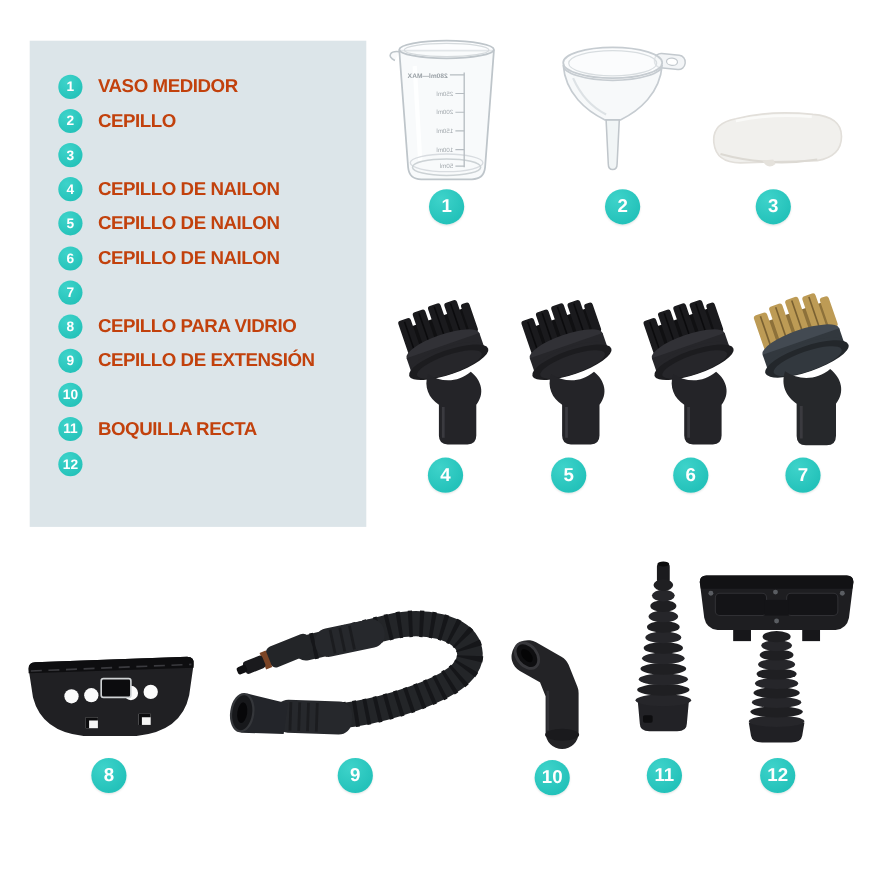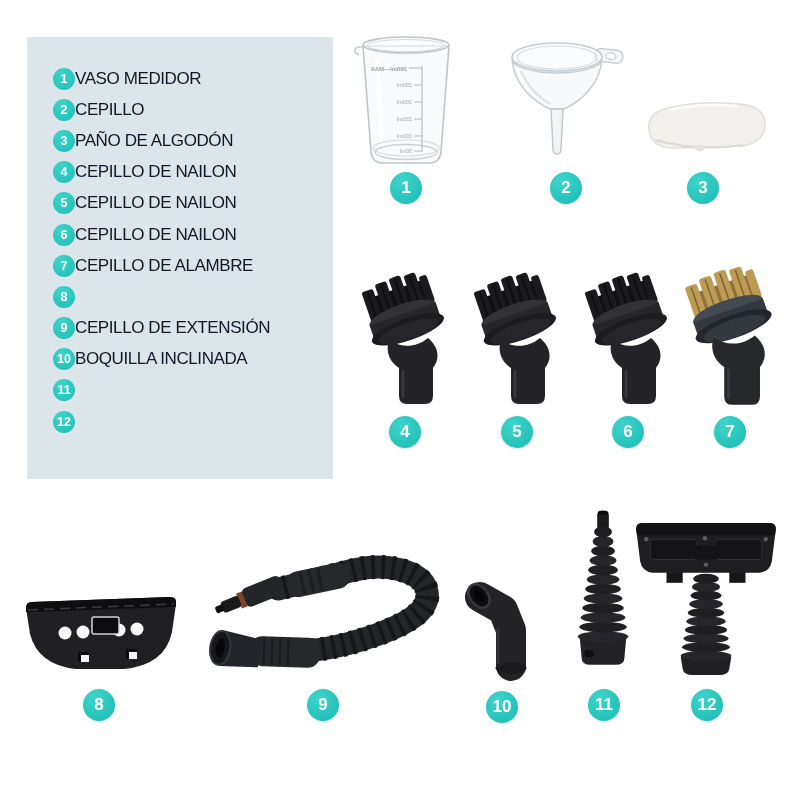--- a/index.html
+++ b/index.html
@@ -5,21 +5,21 @@
   html,body{margin:0;padding:0;background:#ffffff;}
   .canvas{position:relative;width:800px;height:800px;background:#ffffff;overflow:hidden;
           font-family:"Liberation Sans","DejaVu Sans",sans-serif;}
   
   .legend-panel{position:absolute;left:27px;top:37px;width:306px;height:442px;
                 background:#dce5e9;padding:26px 0 0 26px;box-sizing:border-box;}
   .lrow{display:flex;align-items:center;height:31.2px;}
   .lnum{flex:0 0 auto;width:22px;height:22px;border-radius:50%;
         background:radial-gradient(circle at 35% 28%, #3ed3ca, #25c3ba 75%);
         color:#ffffff;font-size:12.5px;font-weight:bold;line-height:22px;text-align:center;}
-  .llabel{font-size:17px;font-weight:normal;color:#0f172a;
+  .llabel{margin-left:14px;font-size:17px;font-weight:bold;color:#c2410c;
           letter-spacing:-0.4px;white-space:nowrap;}
   
   .fig{position:absolute;margin:0;padding:0;}
   .badge{position:absolute;width:32px;height:32px;border-radius:50%;
          background:radial-gradient(circle at 35% 28%, #3ed3ca, #24c2ba 72%);
          color:#ffffff;font-size:17px;font-weight:bold;display:flex;
          align-items:center;justify-content:center;
          box-shadow:0 1px 2px rgba(0,0,0,0.12);}
   
   .nylon{--bristle:#1a1a1d;--bristleBack:#101012;--stripe:#0b0b0d;
@@ -37,51 +37,50 @@
     <div class="lrow">
         <span class="lnum">1</span>
         <span class="llabel">VASO MEDIDOR</span>
       </div>
     <div class="lrow">
         <span class="lnum">2</span>
         <span class="llabel">CEPILLO</span>
       </div>
     <div class="lrow">
         <span class="lnum">3</span>
-        <span class="llabel">PAÑO DE ALGODÓN</span>
       </div>
     <div class="lrow">
         <span class="lnum">4</span>
         <span class="llabel">CEPILLO DE NAILON</span>
       </div>
     <div class="lrow">
         <span class="lnum">5</span>
         <span class="llabel">CEPILLO DE NAILON</span>
       </div>
     <div class="lrow">
         <span class="lnum">6</span>
         <span class="llabel">CEPILLO DE NAILON</span>
       </div>
     <div class="lrow">
         <span class="lnum">7</span>
-        <span class="llabel">CEPILLO DE ALAMBRE</span>
       </div>
     <div class="lrow">
         <span class="lnum">8</span>
+        <span class="llabel">CEPILLO PARA VIDRIO</span>
       </div>
     <div class="lrow">
         <span class="lnum">9</span>
         <span class="llabel">CEPILLO DE EXTENSIÓN</span>
       </div>
     <div class="lrow">
         <span class="lnum">10</span>
-        <span class="llabel">BOQUILLA INCLINADA</span>
       </div>
     <div class="lrow">
         <span class="lnum">11</span>
+        <span class="llabel">BOQUILLA RECTA</span>
       </div>
     <div class="lrow">
         <span class="lnum">12</span>
       </div>
   </div>
 
   <figure class="fig" style="left:350px;top:30px">
     <svg width="112" height="142" viewBox="0 0 112 142">
       <path d="M 13,17 C 5,16 1,21 9,25" fill="rgba(243,246,247,0.5)" stroke="#bec5ca" stroke-width="1.4"></path>
       <path d="M 13,16 L 21,122 Q 22,133 33,133 L 79,133 Q 90,133 91,122 L 99,16 Z" fill="rgba(243,246,247,0.55)" stroke="#bec5ca" stroke-width="1.6"></path>

